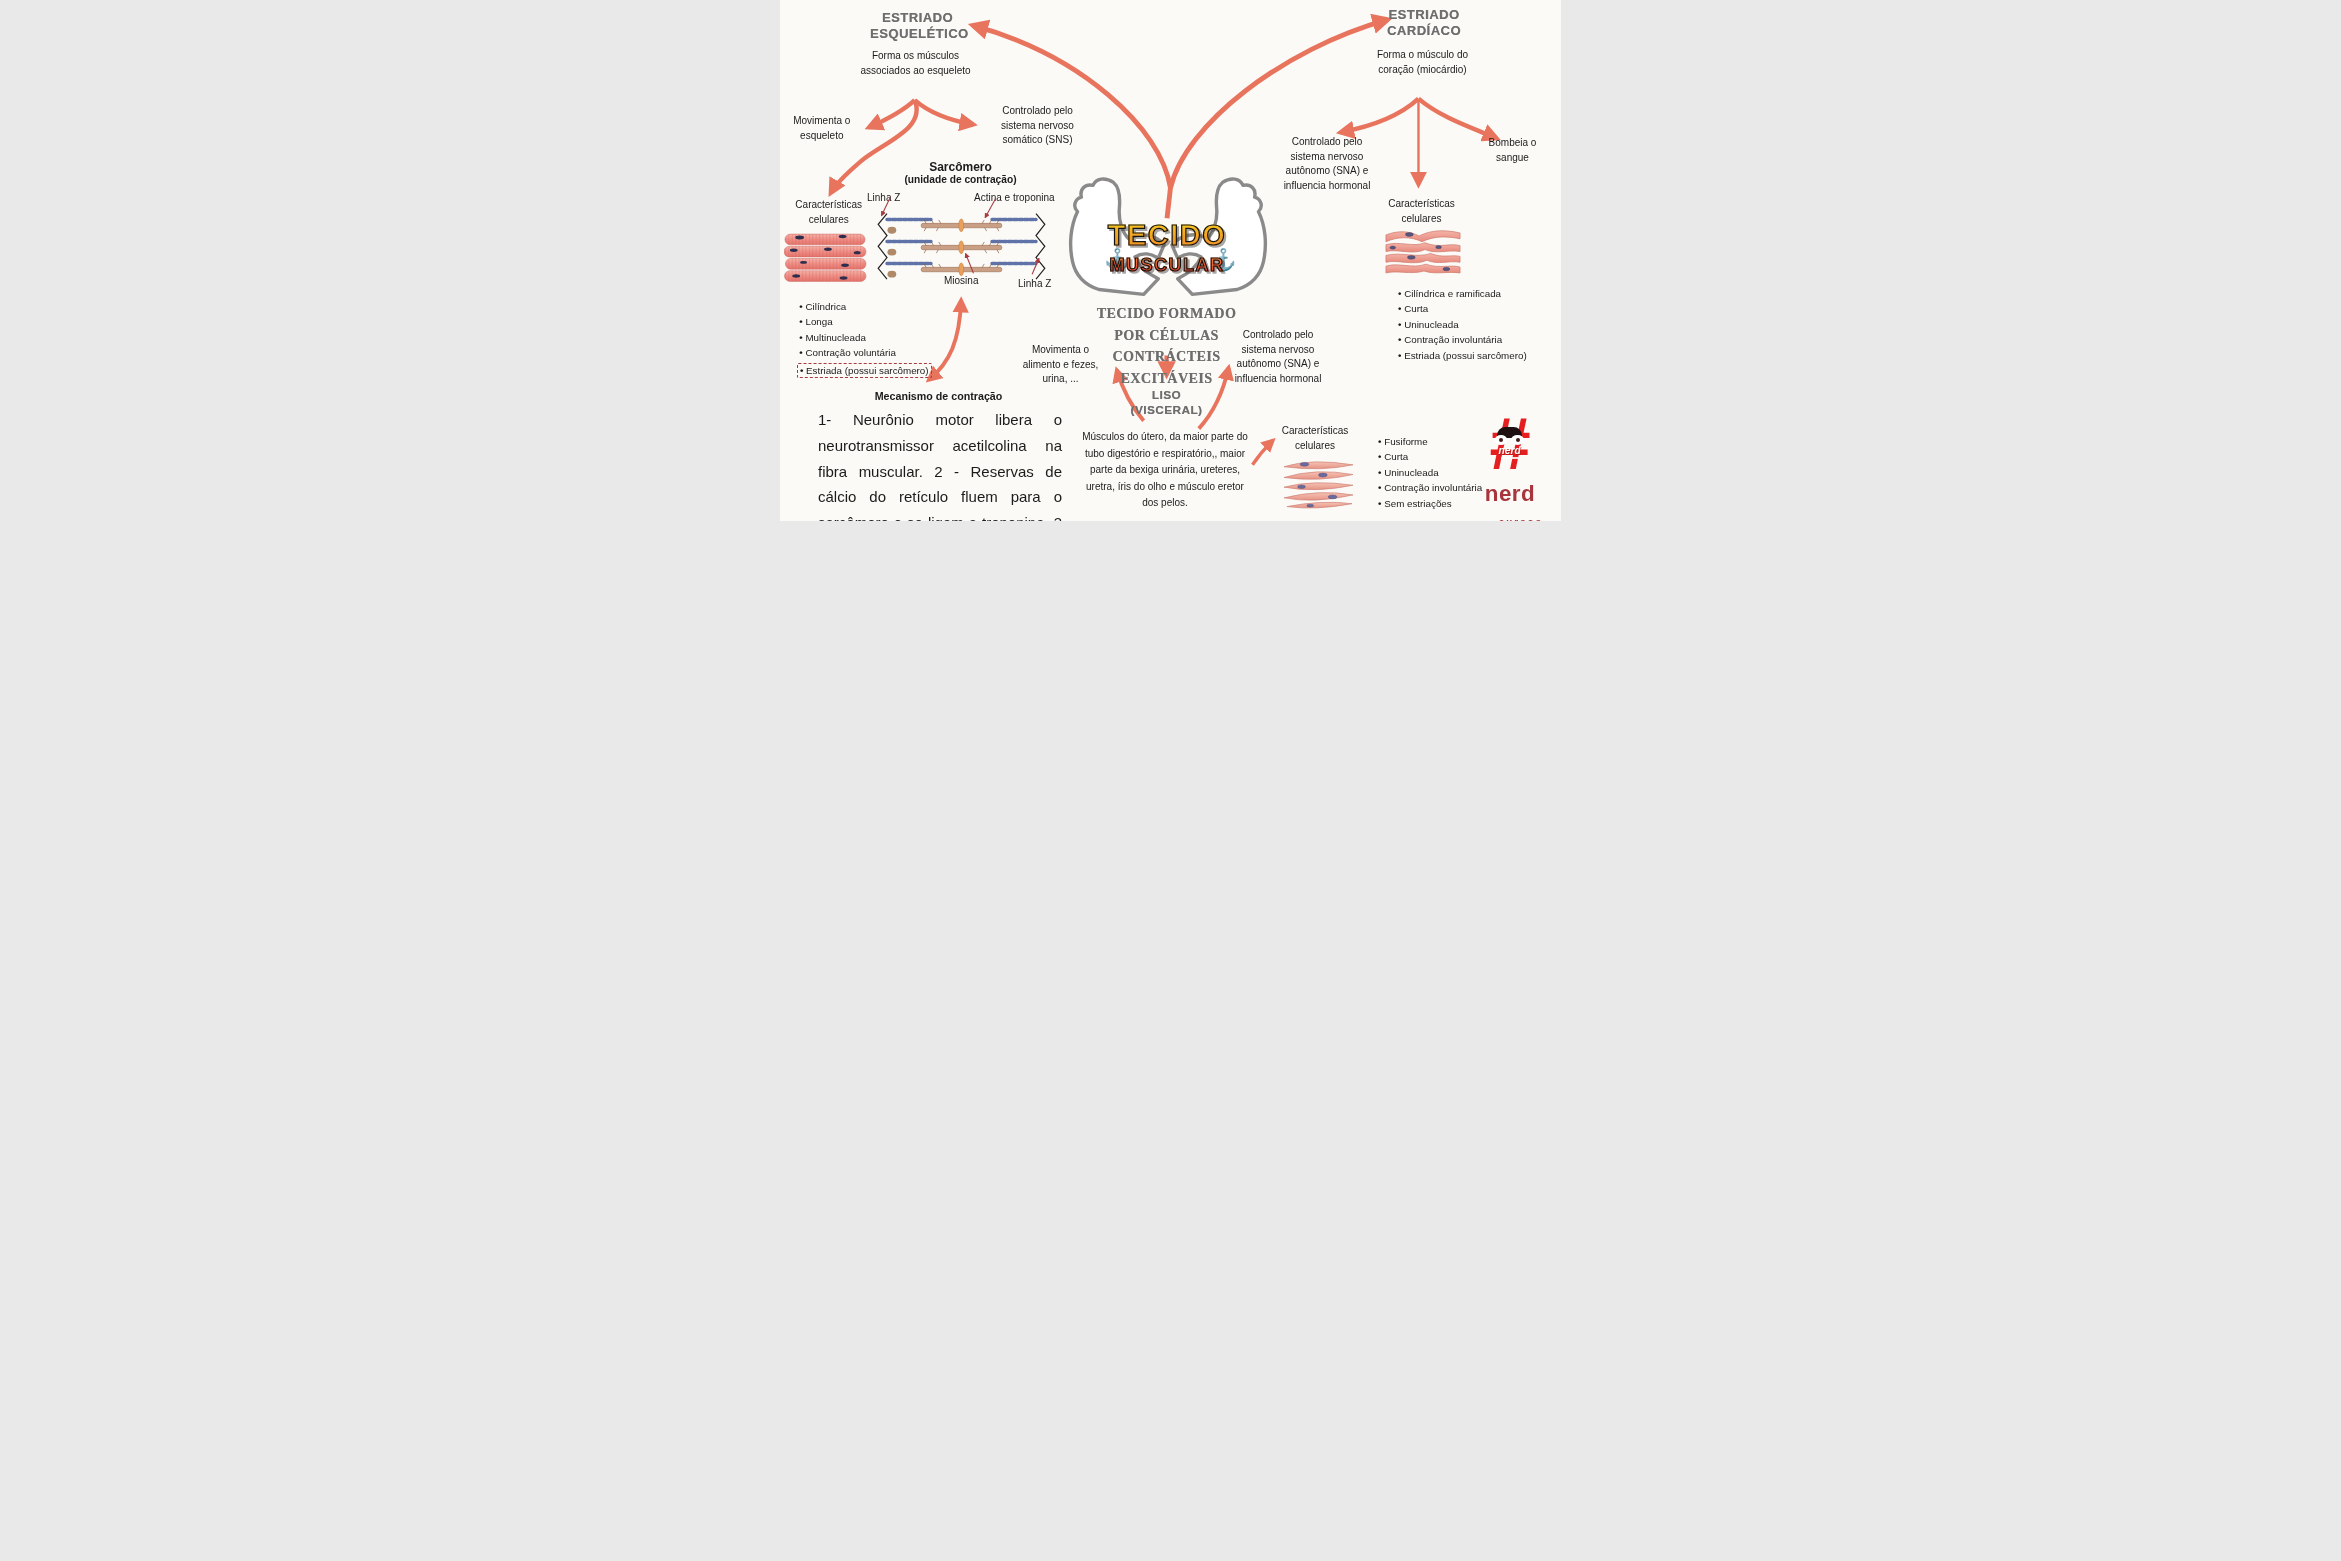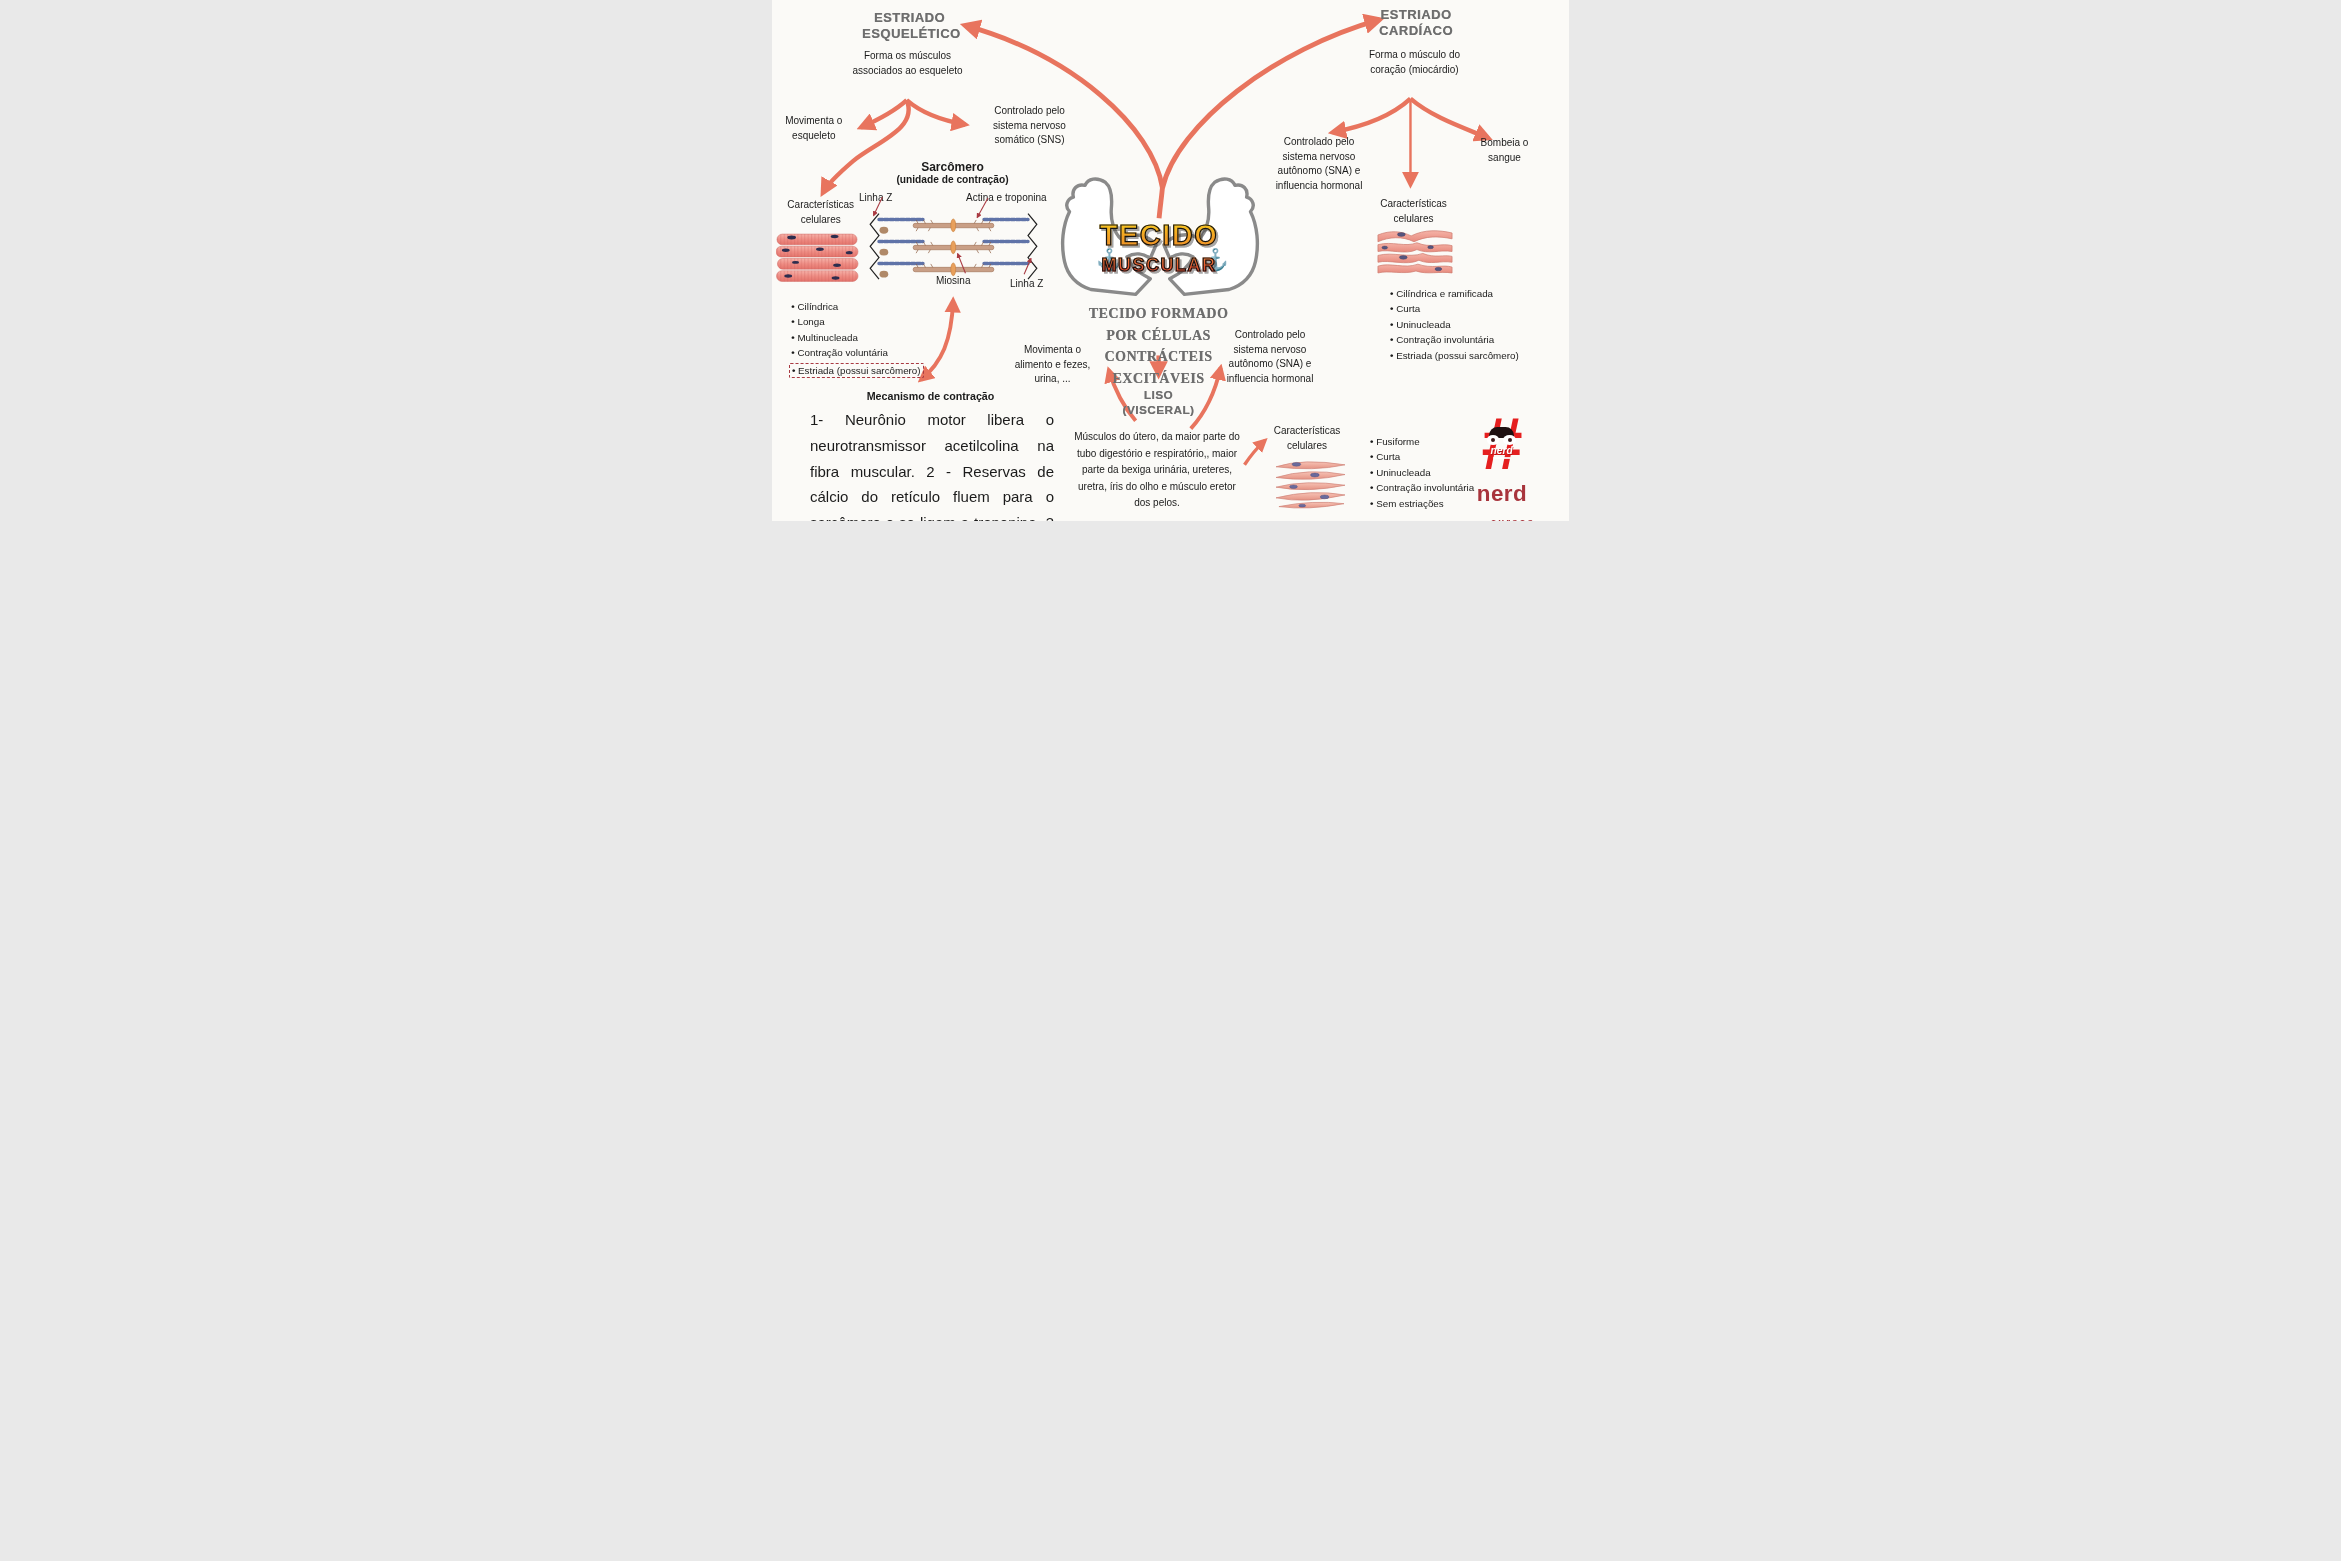--- a/index.html
+++ b/index.html
@@ -1,19 +1,19 @@
 <!DOCTYPE html>
 <html style="font-size:7.8px"><head>
 <meta charset="utf-8">
 <style>
   html,body{margin:0;padding:0;background:#e9e9e9;}
   .canvas{
     position:relative;width:781px;height:521px;margin:0 auto;
     background:#fbfaf7;overflow:hidden;
-    font-family:"Liberation Sans", sans-serif;color:#1b1b1b;padding-left:16px;
+    font-family:"Liberation Sans", sans-serif;color:#1b1b1b;
   }
   .abs{position:absolute;}
   .center{text-align:center;}
   .sketch-title{
     color:#6d6d6d;font-weight:800;letter-spacing:0.5px;line-height:1.25;
     text-shadow:0.3px 0.3px 0 #9b9b9b;
   }
   .t27{font-size:13px;}
   .t24{font-size:11.7px;}
   .t22{font-size:14px;font-family:Liberation Serif, serif;}

